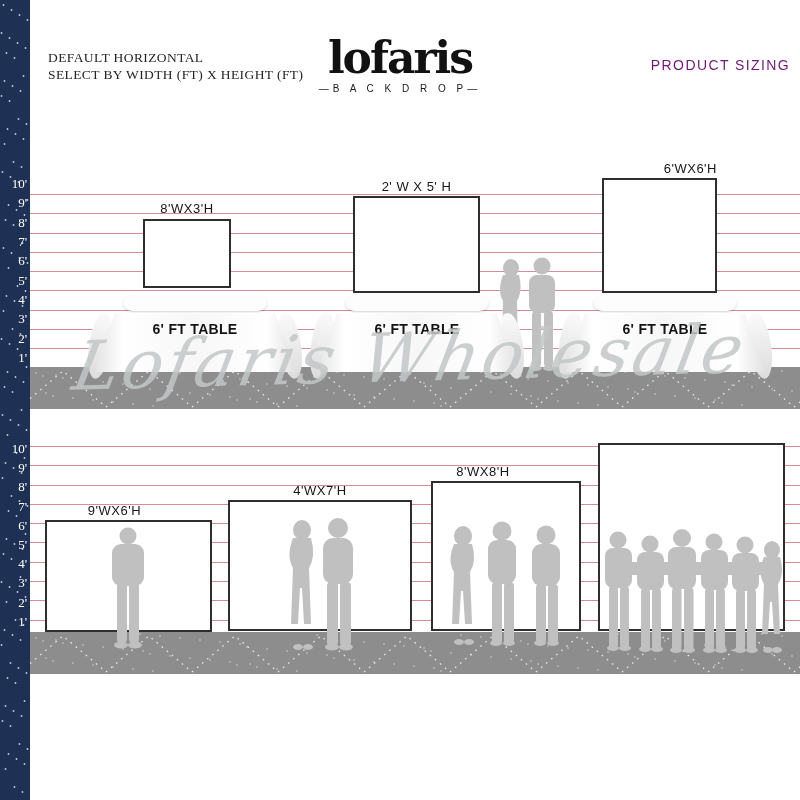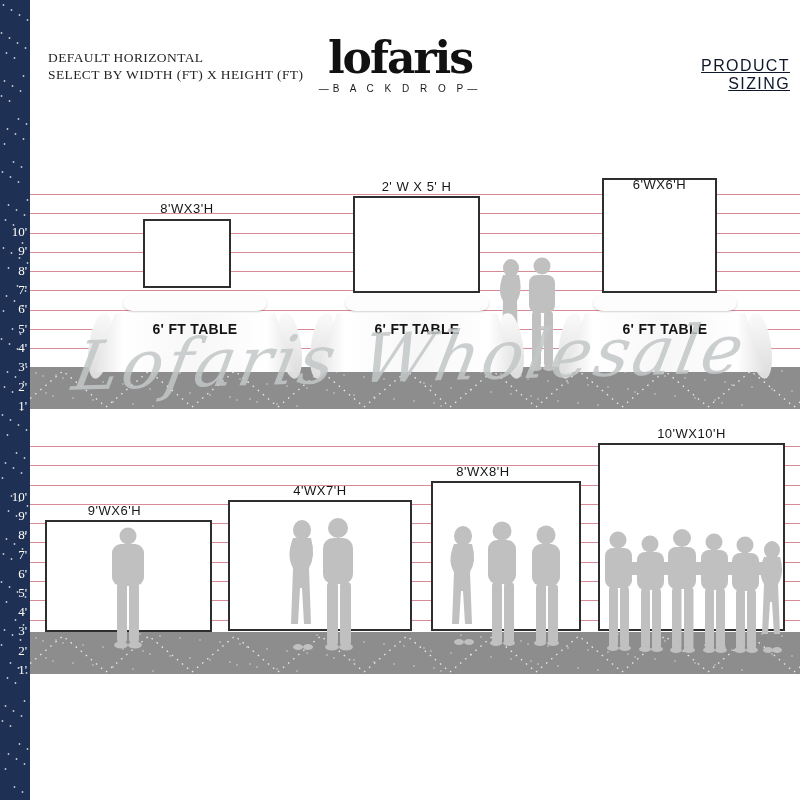--- a/index.html
+++ b/index.html
@@ -3,32 +3,32 @@
 <meta charset="utf-8">
 <style>
   html,body{margin:0;padding:0;}
   body{width:800px;height:800px;background:#ffffff;font-family:"Liberation Sans",sans-serif;overflow:hidden;}
   .stage{position:relative;width:800px;height:800px;background:#fff;}
 
   
   .strip{position:absolute;left:0;top:0;width:30px;height:800px;background:#1e3054;z-index:5;}
   .strip svg{position:absolute;left:0;top:0;}
   .ruler-label{position:absolute;width:27px;text-align:right;color:#ffffff;
-    font-family:"Liberation Serif",serif;font-size:13px;line-height:13px;z-index:6;margin-top:48px;}
+    font-family:"Liberation Serif",serif;font-size:13px;line-height:13px;z-index:6;}
 
   
   .hdr-left{position:absolute;left:48px;top:50px;font-family:"Liberation Serif",serif;
     font-size:13.5px;line-height:16.5px;color:#242424;letter-spacing:.4px;z-index:4;}
   .logo{position:absolute;left:300px;top:36px;width:200px;text-align:center;z-index:4;}
   .logo-name{font-family:"DejaVu Serif",serif;font-weight:700;font-size:44px;line-height:44px;
     letter-spacing:-2px;color:#111;}
   .logo-tag{font-family:"Liberation Sans",sans-serif;font-size:10px;letter-spacing:4px;
     color:#1a1a1a;margin-top:3px;}
   .hdr-right{position:absolute;left:650px;top:57px;width:140px;text-align:right;
-    font-size:16px;font-weight:400;letter-spacing:1.4px;color:#0f172a;z-index:4;text-decoration:underline;}
+    font-size:14px;font-weight:400;letter-spacing:1.4px;color:#701a75;z-index:4;}
 
   
   .lines{position:absolute;left:30px;width:770px;z-index:0;
     background:repeating-linear-gradient(to bottom,#d98b95 0px,#d98b95 1px,transparent 1px,transparent 19.3px);}
   .lines1{top:194px;height:164px;}
   .lines2{top:446px;height:176px;}
 
   
   .floor{position:absolute;left:30px;width:770px;height:42px;background:#8d8d8d;z-index:1;}
   .floor1{top:367px;}
@@ -406,21 +406,21 @@
     <div class="logo-tag">—B A C K D R O P—</div>
   </div>
   <div class="hdr-right">PRODUCT SIZING</div>
 
   <div class="bd-label" style="left:143px;top:201px;width:88px;">8'WX3'H</div>
   <div class="backdrop" style="left:143px;top:219px;width:88px;height:69px;"></div>
 
   <div class="bd-label" style="left:353px;top:179px;width:127px;">2' W X 5' H</div>
   <div class="backdrop" style="left:353px;top:196px;width:127px;height:97px;"></div>
 
-  <div class="bd-label" style="left:602px;top:177px;width:115px;">6'WX6'H</div>
+  <div class="bd-label" style="left:602px;top:161px;width:115px;text-align:right;">6'WX6'H</div>
   <div class="backdrop" style="left:602px;top:178px;width:115px;height:115px;"></div>
 
   <div class="people" style="left:492px;top:256px;">
     <svg width="72" height="116" viewBox="0 0 72 116" fill="#c0c0c0">
       <ellipse cx="19" cy="12" rx="8" ry="9"></ellipse>
       <path d="M11,19 h16 q4,16 -2,26 l1,48 h-6 l-1,-30 h-2 l-1,30 h-6 l1,-48 q-6,-10 0,-26 z"></path>
       <ellipse cx="15" cy="112" rx="5" ry="3"></ellipse>
         <ellipse cx="24" cy="112" rx="5" ry="3"></ellipse>
       <circle cx="50" cy="10" r="8.5"></circle>
       <rect x="37" y="19" width="26" height="38" rx="8"></rect>
@@ -499,21 +499,20 @@
         <ellipse cx="69" cy="125" rx="6" ry="3"></ellipse>
       <circle cx="106" cy="17" r="9.5"></circle>
       <rect x="92" y="26" width="28" height="42" rx="9"></rect>
       <rect x="96" y="66" width="10" height="60" rx="4"></rect>
       <rect x="108" y="66" width="10" height="60" rx="4"></rect>
       <ellipse cx="100" cy="125" rx="6" ry="3"></ellipse>
         <ellipse cx="113" cy="125" rx="6" ry="3"></ellipse>
     </svg>
   </div>
 
-  <div class="bd-label" style="left:598px;top:426px;width:187px;">10'WX10'H</div>
   <div class="backdrop" style="left:598px;top:443px;width:187px;height:188px;"></div>
   <div class="people" style="left:600px;top:526px;">
     <svg width="185" height="132" viewBox="0 0 185 132" fill="#c0c0c0">
       <rect x="8" y="36" width="168" height="13" rx="6"></rect>
       <circle cx="18" cy="14" r="8.5"></circle>
       <rect x="5" y="22" width="27" height="40" rx="8"></rect>
       <rect x="9" y="60" width="9" height="62" rx="4"></rect>
       <rect x="20" y="60" width="9" height="62" rx="4"></rect>
       <ellipse cx="13" cy="122" rx="6" ry="3"></ellipse>
         <ellipse cx="25" cy="122" rx="6" ry="3"></ellipse>

